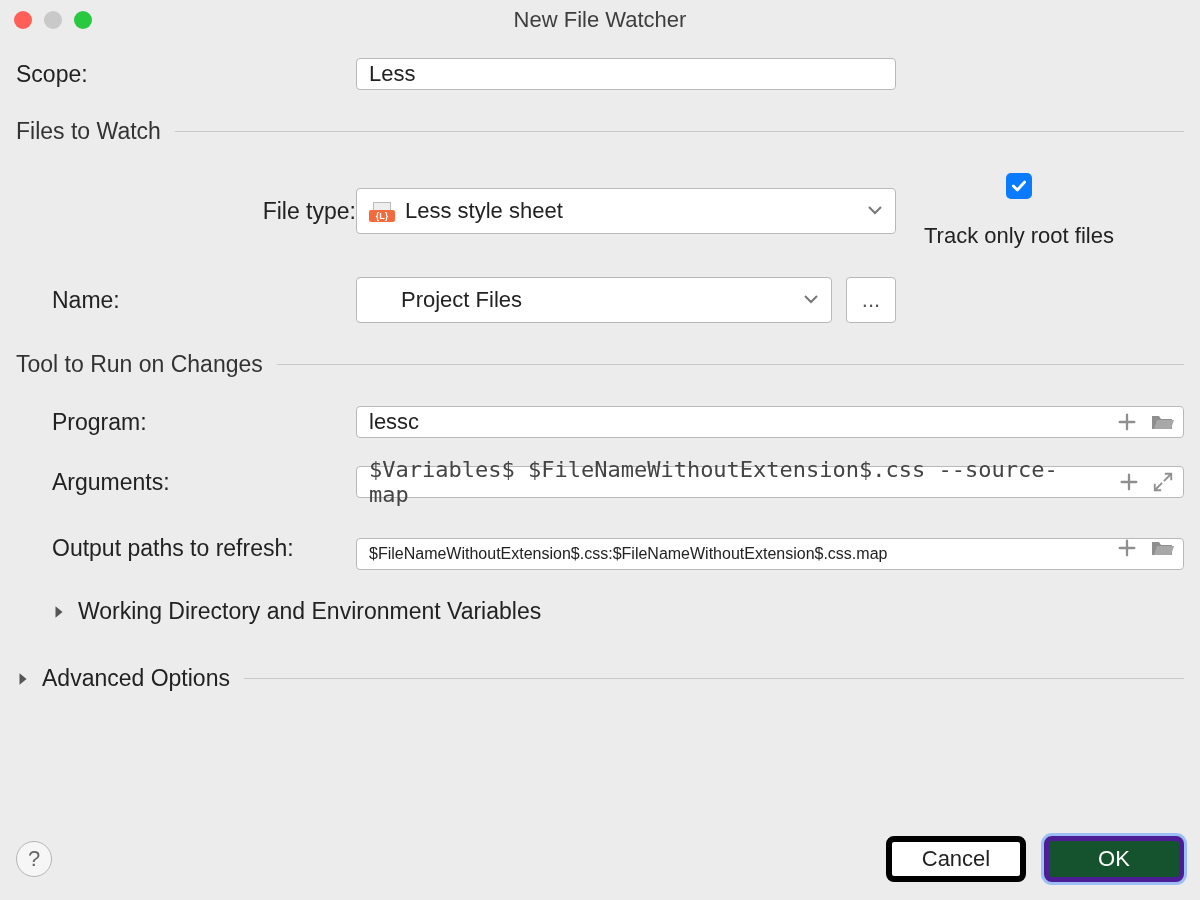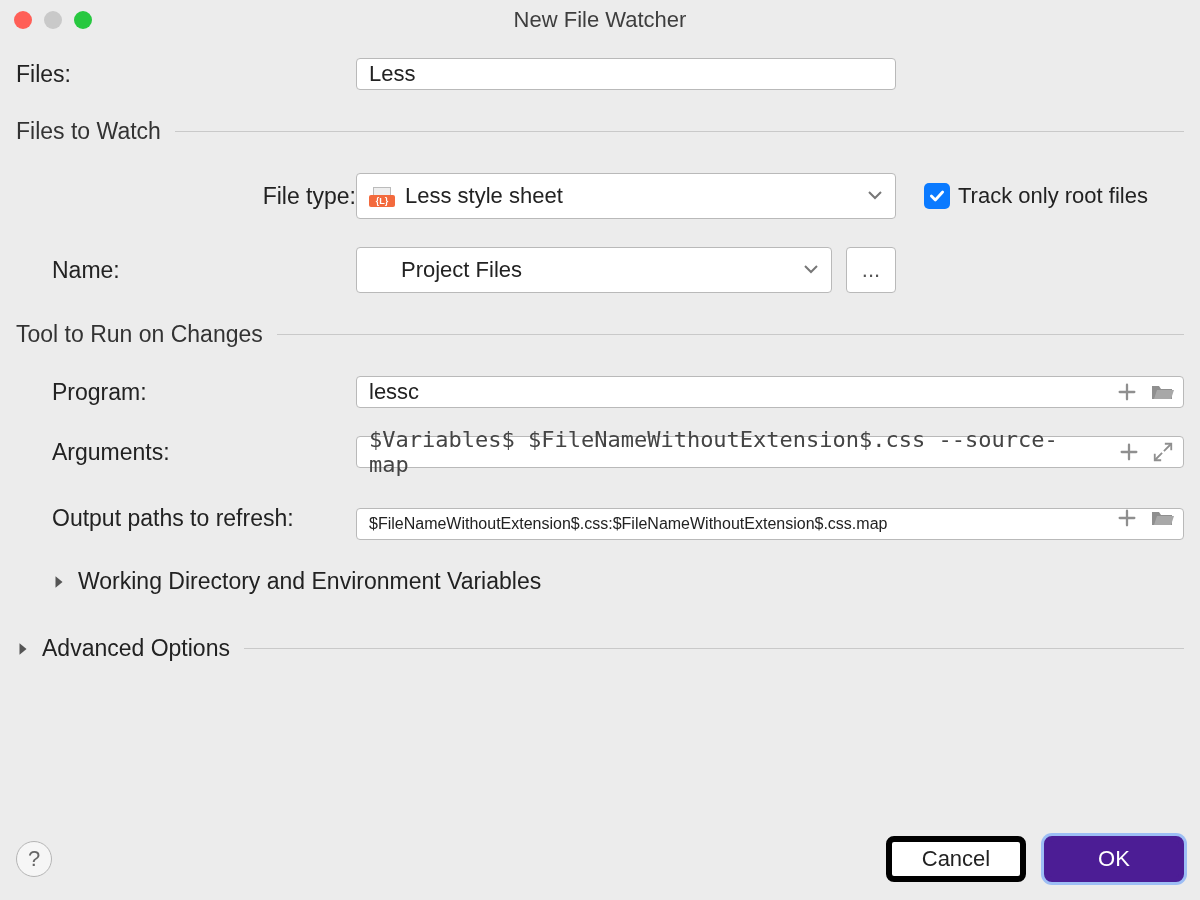--- a/index.html
+++ b/index.html
@@ -103,22 +103,23 @@
   .icon-btn {
     color:#8a8a8a;
     display:flex;
     align-items:center;
     justify-content:center;
     cursor:pointer;
   }
   .checkbox-wrap {
     display:flex;
     align-items:center;
-    gap:8px;
-    cursor:pointer;
+    gap:24px;
+    cursor:pointer;
+    flex-direction:column;
   }
   .cbox {
     width:26px;height:26px;border-radius:5px;background:#0a7aff;
     display:flex;align-items:center;justify-content:center;
   }
   .cbox svg { width:18px;height:18px; }
   .footer {
     position:absolute;
     bottom:18px;
     left:16px; right:16px;
@@ -141,21 +142,21 @@
     border-radius:8px;
     border:6px solid #000000;
     background:#fff;
     font-size:22px;
     display:flex;align-items:center;justify-content:center;
     cursor:pointer;
     margin-left:18px;
     padding: 0 24px;
   }
   .btn.primary {
-    background:#4c1d95;
+    background:#14532d;
     color:#fff;
     border:5px solid #4c1d95;
     box-shadow: 0 0 0 3px rgba(77,144,254,0.5);
   }
   .ellipsis-btn {
     width:50px;height:46px;
     border:1px solid #b9b9b9;border-radius:4px;background:#fff;
     display:flex;align-items:center;justify-content:center;
     font-size:22px;color:#555;cursor:pointer;
   }
@@ -190,21 +191,21 @@
     <div class="dot red"></div>
     <div class="dot yellow"></div>
     <div class="dot green"></div>
   </div>
   <div class="title">New File Watcher</div>
 </div>
 
 <div class="content">
 
   <div class="row indent1">
-    <div class="label-col">Files:</div>
+    <div class="label-col">Scope:</div>
     <div class="input" style="width:540px;">
       <span>Less</span>
     </div>
   </div>
 
   <div class="section-header">
     <span>Files to Watch</span>
     <div class="line"></div>
   </div>
 

